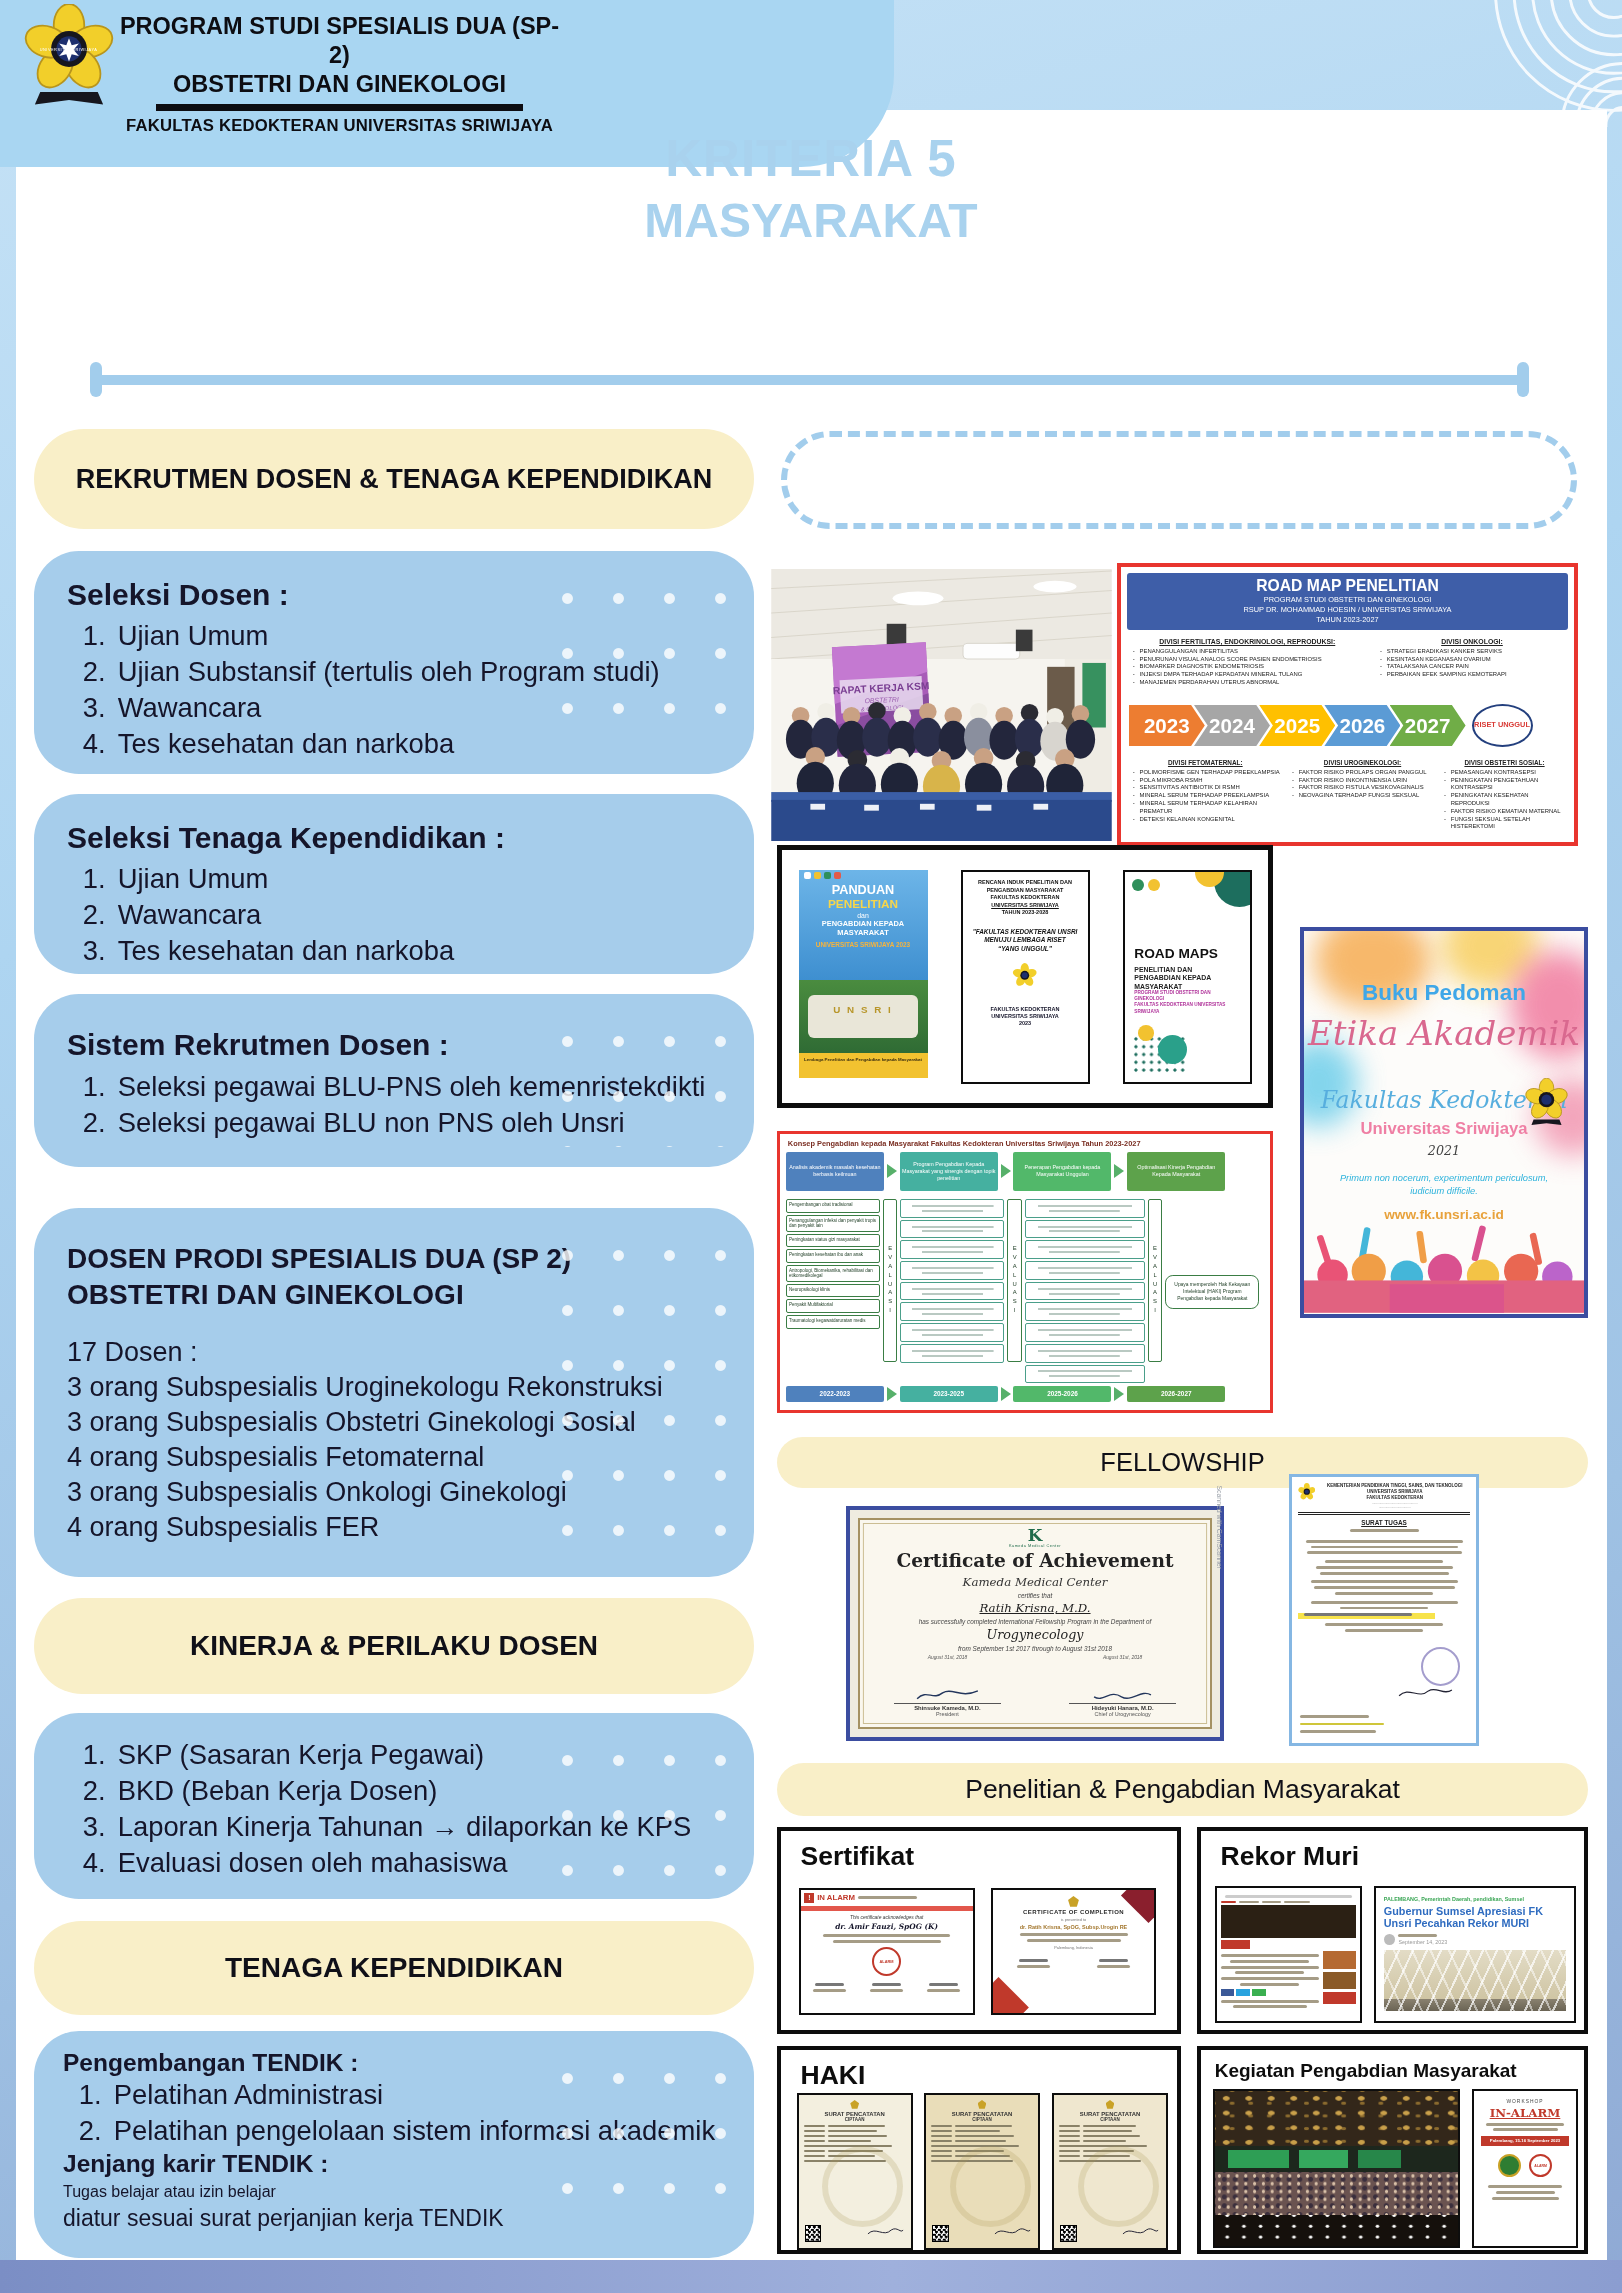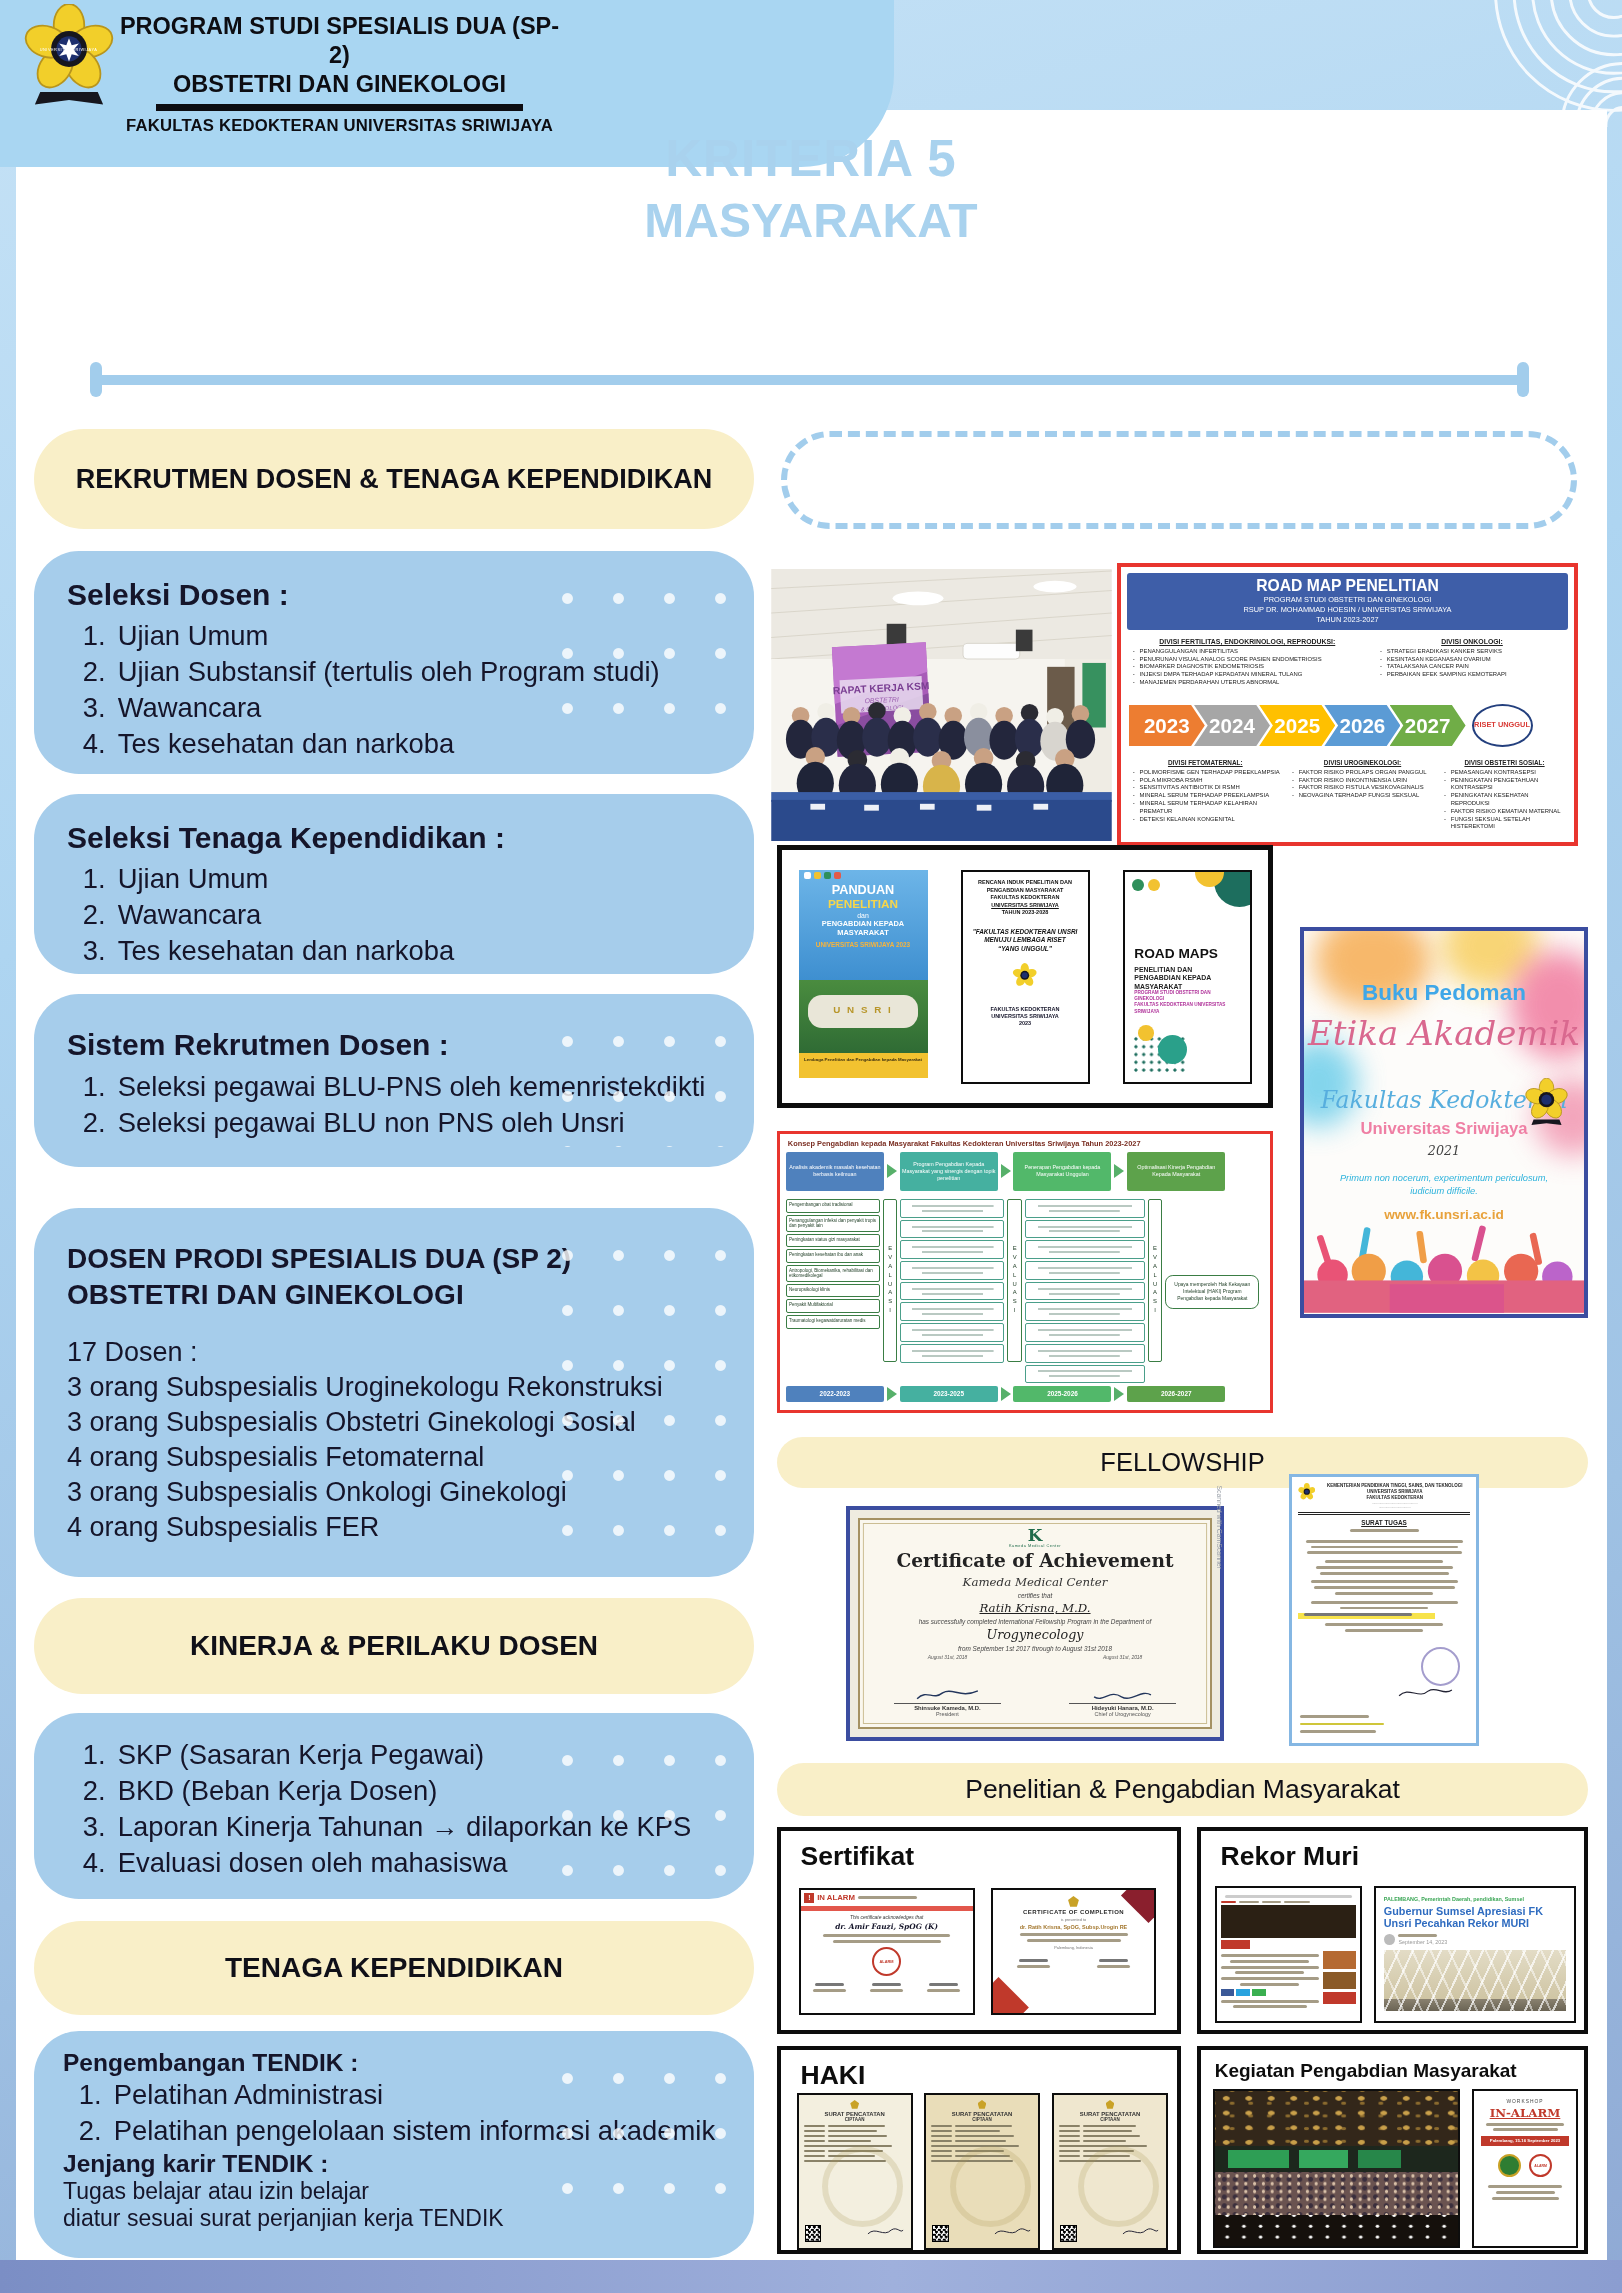--- a/index.html
+++ b/index.html
@@ -75,21 +75,21 @@
   .cv-bordered{border:2.9px solid #0d0d0d;background:#fff;}
   .c1top{height:110px;background:linear-gradient(#6db5e8,#3e8fd0);text-align:center;color:#fff;padding-top:13.7px;box-sizing:border-box;}
   .c1logos{position:absolute;left:5.9px;top:2.9px;display:flex;gap:2.9px;}
   .c1logos i{width:6.9px;height:6.9px;border-radius:2px;display:block;}
   .c1t1{font-size:12.7px;font-weight:800;line-height:14.7px;}
   .c1t2{font-size:11.8px;font-weight:800;color:#f7d64a;line-height:13.7px;}
   .c1t3{font-size:6.9px;line-height:8.8px;}
   .c1t4{font-size:7.4px;font-weight:800;line-height:8.8px;}
   .c1t5{font-size:6.4px;color:#f7b43c;font-weight:700;margin-top:2.9px;}
   .c1mid{height:73px;background:linear-gradient(#4a8c3f,#2f6b34);position:relative;}
-  .c1arch{position:absolute;left:9.8px;right:9.8px;top:15.7px;height:33px;background:#e9e6d8;border-radius:14px;
+  .c1arch{position:absolute;left:9.8px;right:9.8px;top:15.7px;height:43px;background:#e9e6d8;border-radius:6px;
         text-align:center;font-size:9.8px;font-weight:800;color:#b8962a;line-height:29px;letter-spacing:2px;}
   .c1bot{height:25.5px;background:#f2c230;padding-top:4.9px;box-sizing:border-box;}
   .c1bott{font-size:4.4px;font-weight:700;text-align:center;color:#3a2e10;line-height:5.9px;}
   .c2in{padding:7.8px 5.9px;text-align:center;}
   .c2l{font-size:5.5px;font-weight:700;line-height:7.4px;color:#111;}
   .c2q{font-size:6.4px;font-weight:800;font-style:italic;line-height:8.3px;margin-top:11.8px;color:#111;}
   .c2foot{font-size:5.5px;font-weight:700;line-height:7.4px;margin-top:9.8px;}
   .c3deco1{position:absolute;right:-15.7px;top:-15.7px;width:51px;height:51px;border-radius:50%;background:#1d6e5e;}
   .c3deco2{position:absolute;right:25.5px;top:-13.7px;width:29px;height:29px;border-radius:50%;background:#f2c230;}
   .c3logos{position:absolute;left:7.8px;top:7.8px;display:flex;gap:3.9px;}
@@ -335,21 +335,21 @@
 
   <div class="ybox" style="top:1921px;height:94px;line-height:94px;font-size:28px;">TENAGA KEPENDIDIKAN</div>
 
   <div class="bbox dots" style="top:2031px;height:227px;padding:17.6px 29px;">
     <div style="font-size:24.5px;font-weight:800;line-height:28px;">Pengembangan TENDIK :</div>
     <ol class="plain" style="font-size:23px;">
         <li>Pelatihan Administrasi</li>
         <li>Pelatihan pengelolaan sistem informasi akademik</li>
       </ol>
     <div style="font-size:24.5px;font-weight:800;line-height:29px;">Jenjang karir TENDIK :</div>
-    <div style="font-size:23px;line-height:27.4px;">Tugas belajar atau izin belajar</div>
+    <div style="font-size:16px;line-height:27.4px;">Tugas belajar atau izin belajar</div>
     <div style="font-size:23px;line-height:27.4px;">diatur sesuai surat perjanjian kerja TENDIK</div>
   </div>
 
   <div class="dashedbox"></div>
 
   <div class="photo">
     <svg width="341" height="272" viewBox="0 0 348 278">
       <rect x="0" y="0" width="348" height="92" fill="#ece9e2"></rect>
       <g stroke="#d9d5ca" stroke-width="1">
         <line x1="0" y1="20" x2="348" y2="2"></line>

